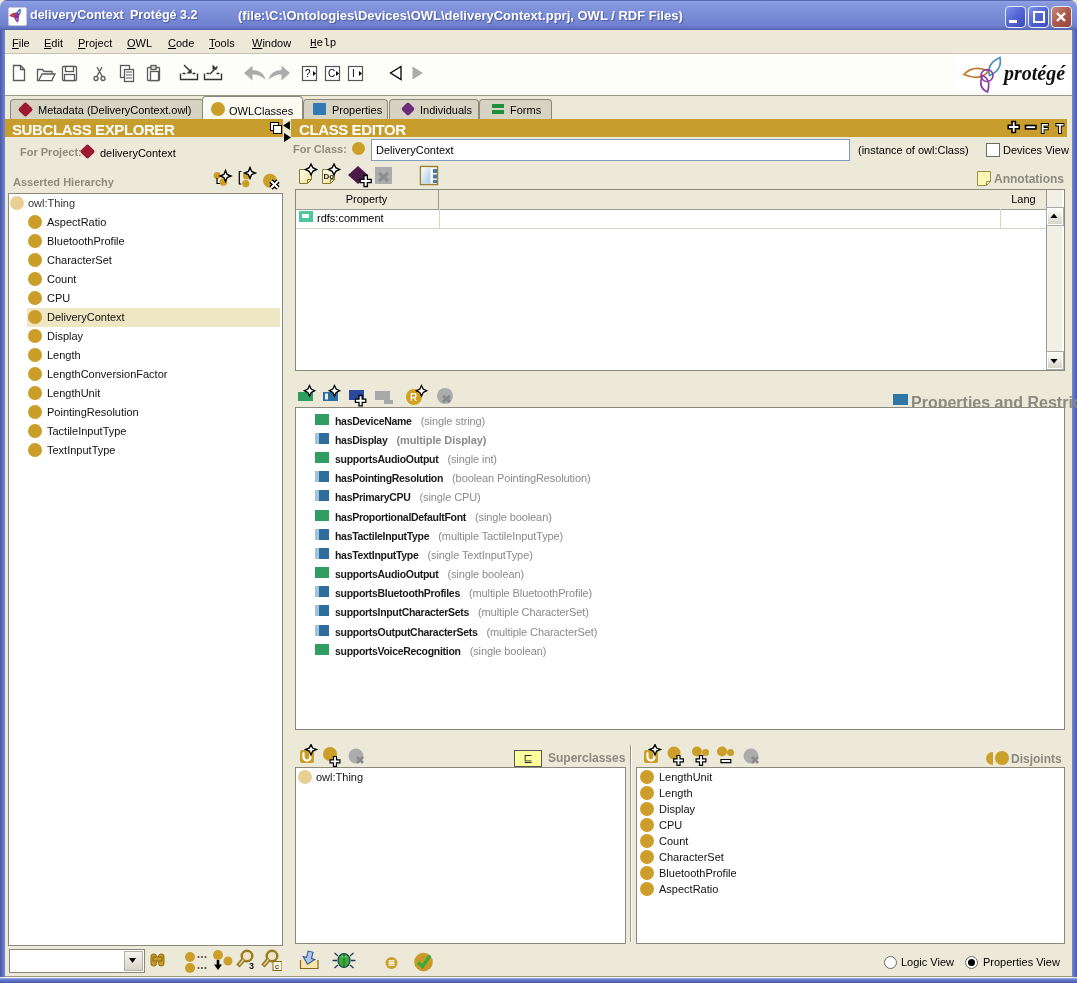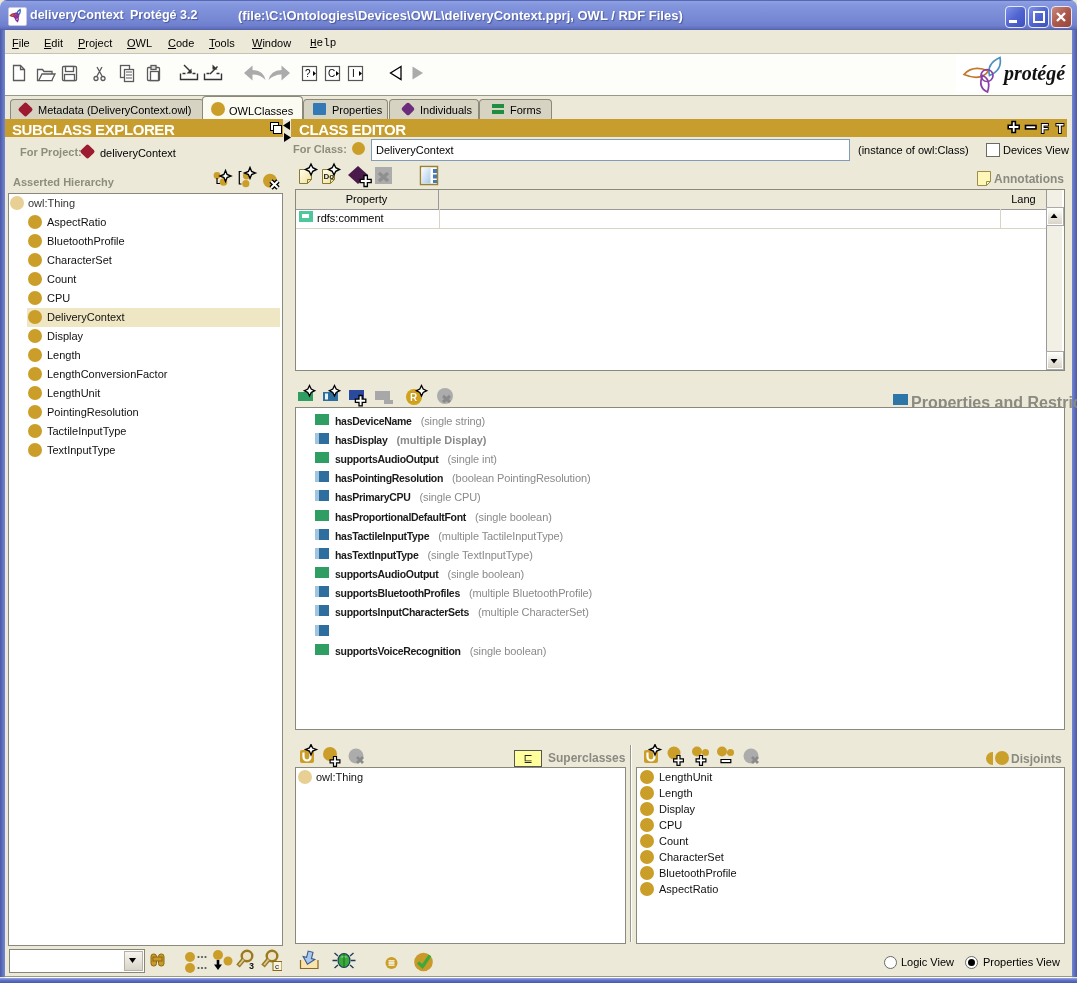--- a/index.html
+++ b/index.html
@@ -355,20 +355,21 @@
 <div class="abs" style="line-height:15px;left:335px;top:527px;white-space:nowrap;"><span class="pname">hasTactileInputType</span><span class="ppar" style="margin-left:9px;">(multiple TactileInputType)</span></div>
 <div class="abs" style="left:315px;top:548px;width:14px;height:11px;background:linear-gradient(90deg,#9FC6DE 0 4px,#2D6E9E 4px);"></div>
 <div class="abs" style="line-height:15px;left:335px;top:546px;white-space:nowrap;"><span class="pname">hasTextInputType</span><span class="ppar" style="margin-left:9px;">(single TextInputType)</span></div>
 <div class="abs" style="left:315px;top:567px;width:14px;height:11px;background:#2E9E63;"></div>
 <div class="abs" style="line-height:15px;left:335px;top:565px;white-space:nowrap;"><span class="pname">supportsAudioOutput</span><span class="ppar" style="margin-left:9px;">(single boolean)</span></div>
 <div class="abs" style="left:315px;top:586px;width:14px;height:11px;background:linear-gradient(90deg,#9FC6DE 0 4px,#2D6E9E 4px);"></div>
 <div class="abs" style="line-height:15px;left:335px;top:584px;white-space:nowrap;"><span class="pname">supportsBluetoothProfiles</span><span class="ppar" style="margin-left:9px;">(multiple BluetoothProfile)</span></div>
 <div class="abs" style="left:315px;top:605px;width:14px;height:11px;background:linear-gradient(90deg,#9FC6DE 0 4px,#2D6E9E 4px);"></div>
 <div class="abs" style="line-height:15px;left:335px;top:603px;white-space:nowrap;"><span class="pname">supportsInputCharacterSets</span><span class="ppar" style="margin-left:9px;">(multiple CharacterSet)</span></div>
 <div class="abs" style="left:315px;top:625px;width:14px;height:11px;background:linear-gradient(90deg,#9FC6DE 0 4px,#2D6E9E 4px);"></div>
+<div class="abs" style="line-height:15px;left:335px;top:623px;white-space:nowrap;"><span class="pname">supportsOutputCharacterSets</span><span class="ppar" style="margin-left:9px;">(multiple CharacterSet)</span></div>
 <div class="abs" style="left:315px;top:644px;width:14px;height:11px;background:#2E9E63;"></div>
 <div class="abs" style="line-height:15px;left:335px;top:642px;white-space:nowrap;"><span class="pname">supportsVoiceRecognition</span><span class="ppar" style="margin-left:9px;">(single boolean)</span></div>
 
 <svg class="abs" width="75" height="26" viewBox="0 0 75 26" style="left:297px;top:744px;">
  <rect x="3" y="6" width="14" height="13" rx="2" fill="#CB9E29"></rect>
  <path d="M6.5 8.5 v4.5 a3.5 3.5 0 0 0 7 0 v-4.5" fill="none" stroke="#fff" stroke-width="2.2"></path>
  <path d="M14 0.5 l1.6 3.6 L19.5 5.5 l-3.9 1.6 L14 11 l-1.6 -3.9 L8.5 5.5 l3.9 -1.6 z" fill="#fff" stroke="#000" stroke-width="1.3"></path>
  <circle cx="33" cy="10" r="7" fill="#CB9E29"></circle>
  <path d="M36.5 12.5 h3 v3.4 h3.4 v3 h-3.4 v3.4 h-3 v-3.4 h-3.4 v-3 h3.4 z" fill="#fff" stroke="#000" stroke-width="1.2"></path>
  <circle cx="59" cy="12" r="7.5" fill="#ACACAC"></circle>

